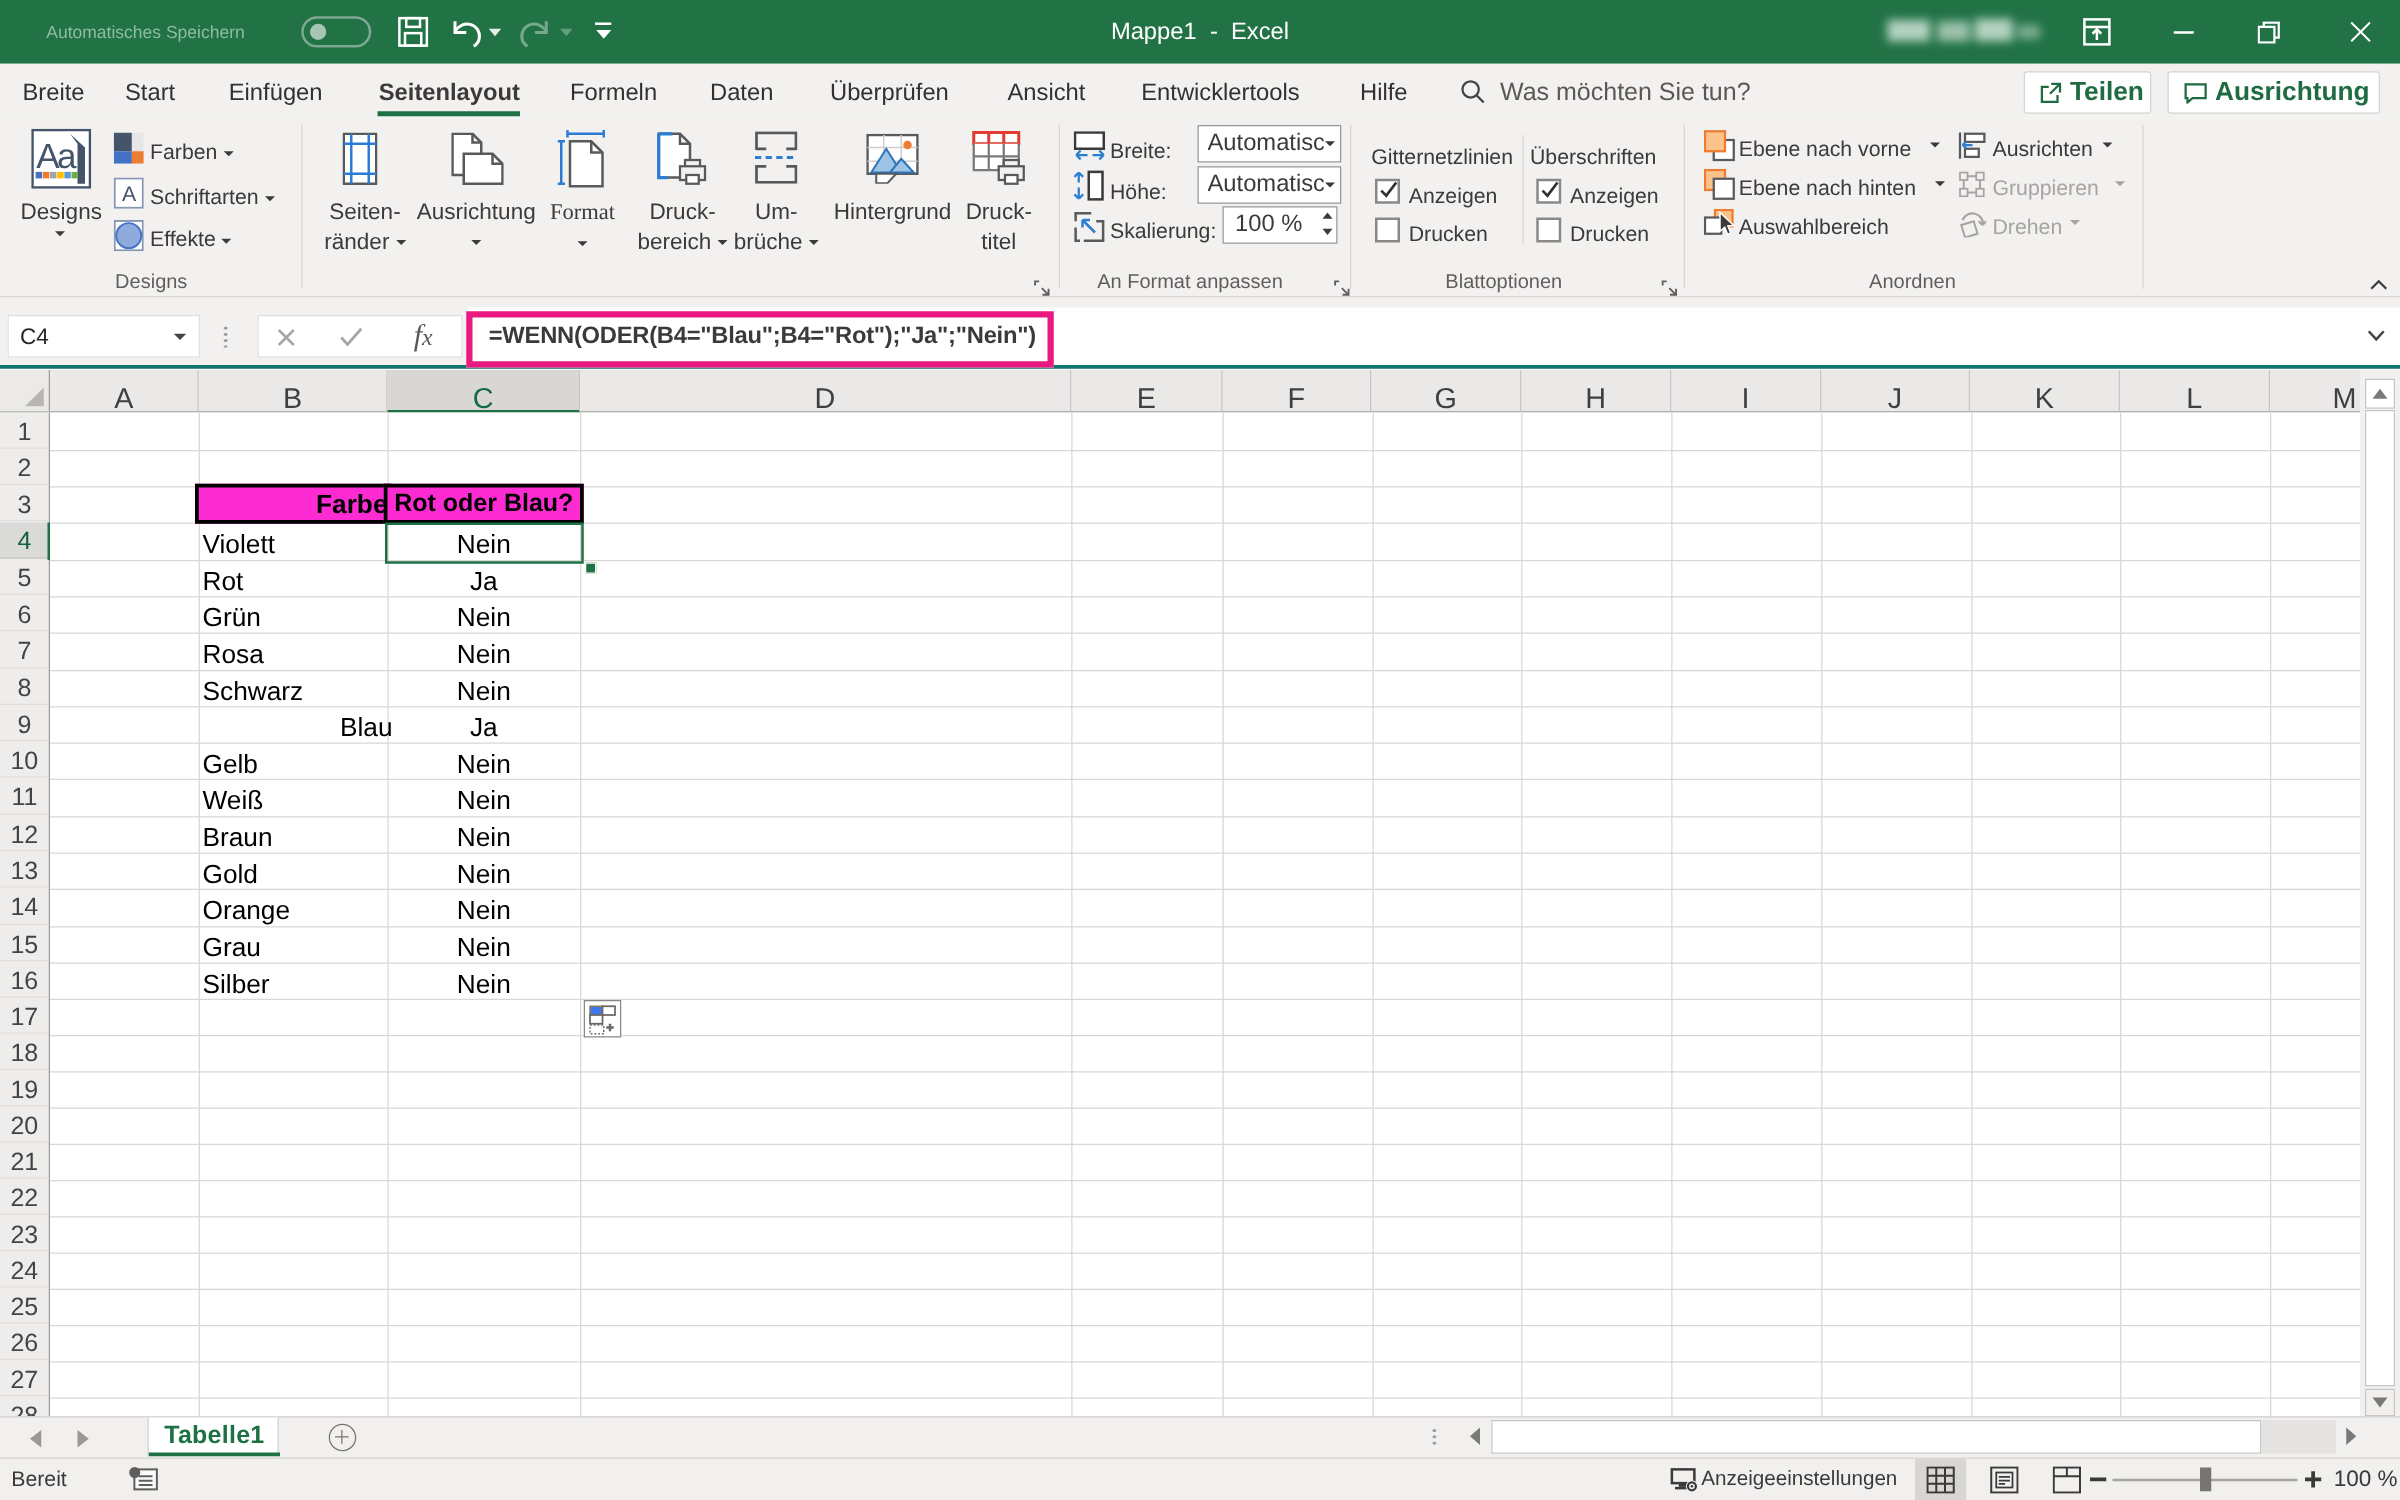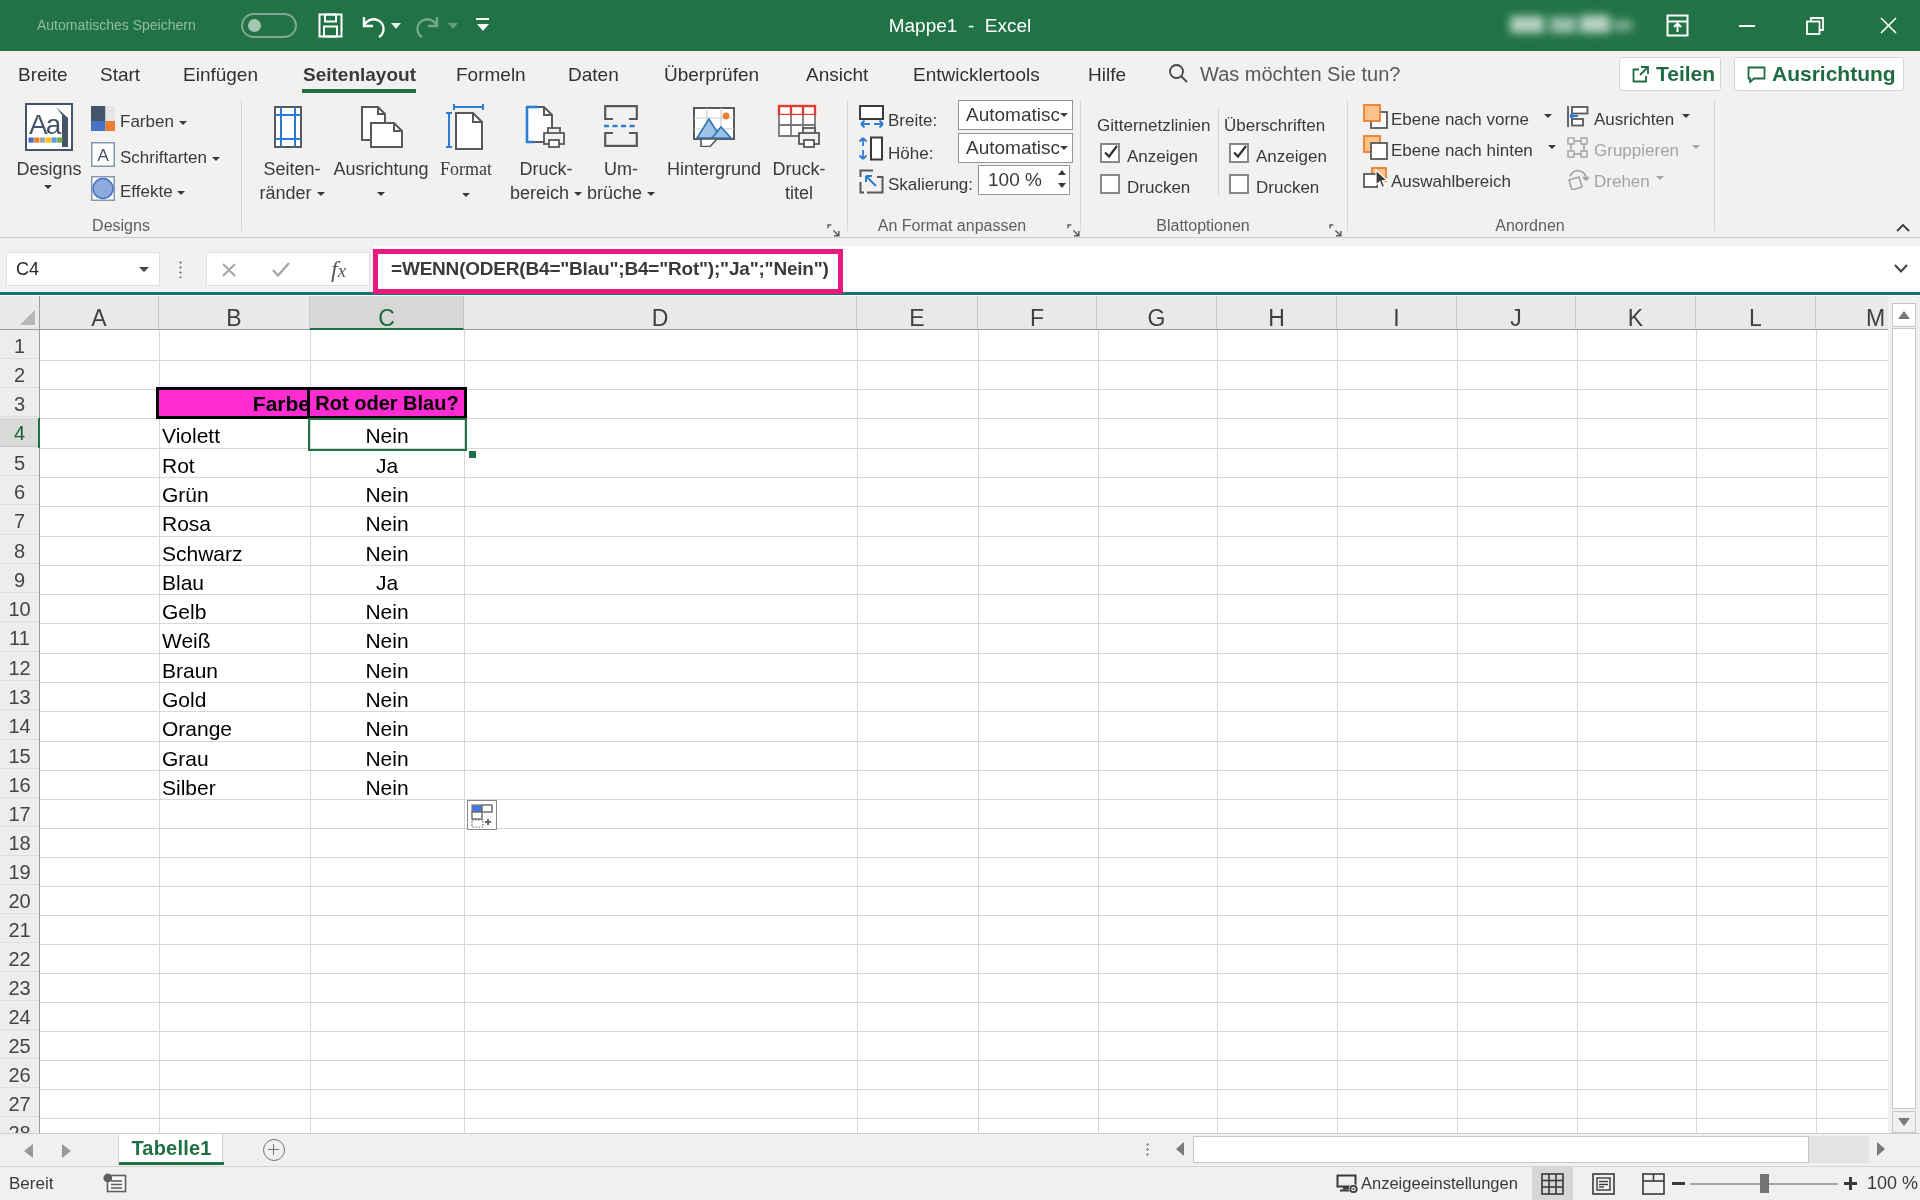--- a/index.html
+++ b/index.html
@@ -464,21 +464,21 @@
   <div class="cell" style="left:122px;top:88.0px;width:140px;height:30.0px;line-height:30.0px;">Violett</div>
   <div class="cell" style="left:270px;top:88.0px;width:154px;height:30.0px;line-height:30.0px;text-align:center;">Nein</div>
   <div class="cell" style="left:122px;top:118.0px;width:140px;height:29.0px;line-height:29.0px;">Rot</div>
   <div class="cell" style="left:270px;top:118.0px;width:154px;height:29.0px;line-height:29.0px;text-align:center;">Ja</div>
   <div class="cell" style="left:122px;top:147.0px;width:140px;height:29.0px;line-height:29.0px;">Grün</div>
   <div class="cell" style="left:270px;top:147.0px;width:154px;height:29.0px;line-height:29.0px;text-align:center;">Nein</div>
   <div class="cell" style="left:122px;top:176.0px;width:140px;height:30.0px;line-height:30.0px;">Rosa</div>
   <div class="cell" style="left:270px;top:176.0px;width:154px;height:30.0px;line-height:30.0px;text-align:center;">Nein</div>
   <div class="cell" style="left:122px;top:206.0px;width:140px;height:29.0px;line-height:29.0px;">Schwarz</div>
   <div class="cell" style="left:270px;top:206.0px;width:154px;height:29.0px;line-height:29.0px;text-align:center;">Nein</div>
-  <div class="cell" style="left:122px;top:235.0px;width:140px;height:29.0px;line-height:29.0px;">Blau</div>
+  <div class="cell" style="left:134px;top:235.0px;width:140px;height:29.0px;line-height:29.0px;text-align:right;">Blau</div>
   <div class="cell" style="left:270px;top:235.0px;width:154px;height:29.0px;line-height:29.0px;text-align:center;">Ja</div>
   <div class="cell" style="left:122px;top:264.0px;width:140px;height:29.0px;line-height:29.0px;">Gelb</div>
   <div class="cell" style="left:270px;top:264.0px;width:154px;height:29.0px;line-height:29.0px;text-align:center;">Nein</div>
   <div class="cell" style="left:122px;top:293.0px;width:140px;height:30.0px;line-height:30.0px;">Weiß</div>
   <div class="cell" style="left:270px;top:293.0px;width:154px;height:30.0px;line-height:30.0px;text-align:center;">Nein</div>
   <div class="cell" style="left:122px;top:323.0px;width:140px;height:29.0px;line-height:29.0px;">Braun</div>
   <div class="cell" style="left:270px;top:323.0px;width:154px;height:29.0px;line-height:29.0px;text-align:center;">Nein</div>
   <div class="cell" style="left:122px;top:352.0px;width:140px;height:29.0px;line-height:29.0px;">Gold</div>
   <div class="cell" style="left:270px;top:352.0px;width:154px;height:29.0px;line-height:29.0px;text-align:center;">Nein</div>
   <div class="cell" style="left:122px;top:381.0px;width:140px;height:30.0px;line-height:30.0px;">Orange</div>

